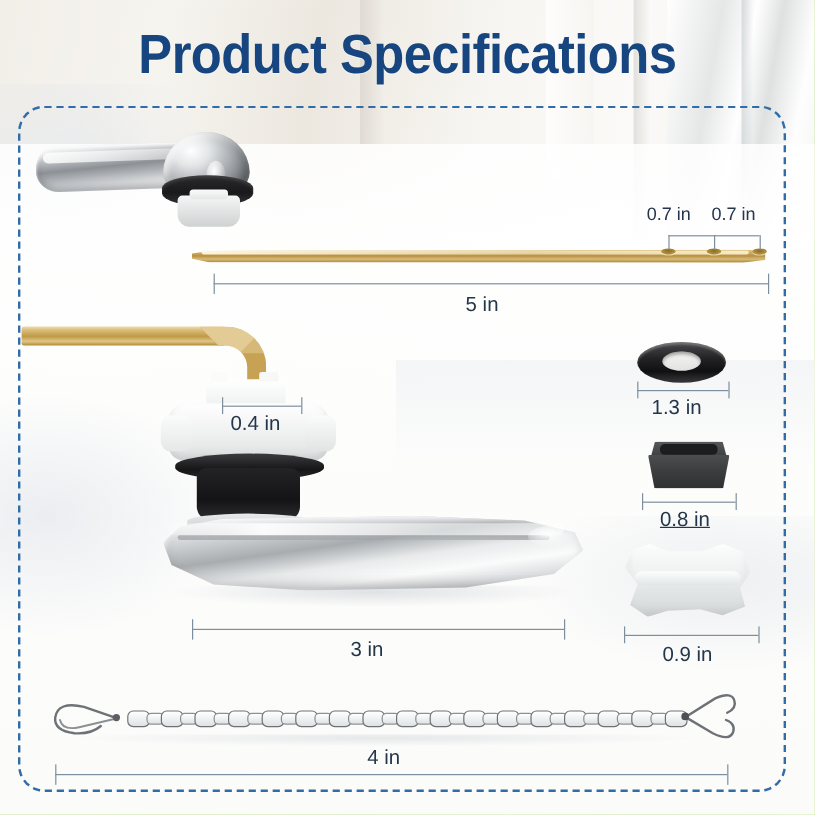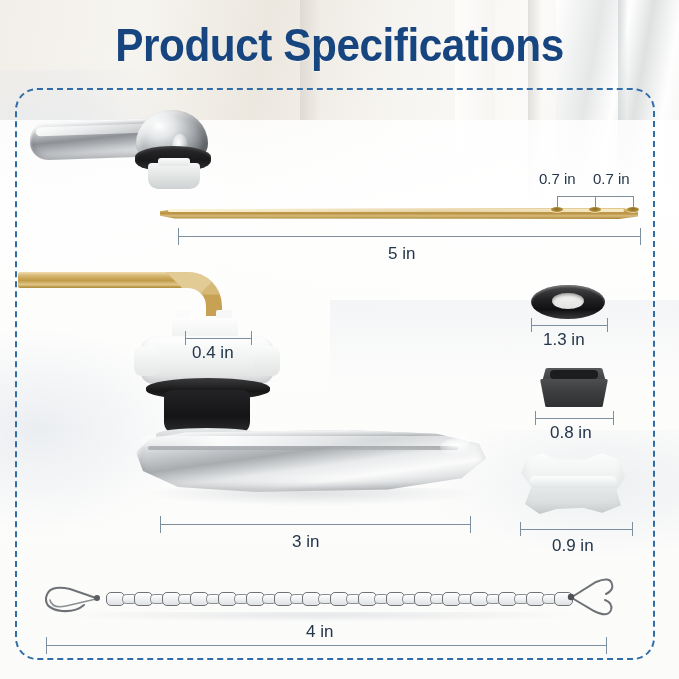--- a/index.html
+++ b/index.html
@@ -514,21 +514,21 @@
   <div class="dim-label" style="left:543px; top:330px;">1.3 in</div>
 
   <div class="gasket">
     <div class="top"></div>
     <div class="hole"></div>
     <div class="body"></div>
   </div>
   <div class="dim-line" style="left:535px; top:418px; width:78px;"></div>
   <div class="dim-tick" style="left:535px; top:411px; height:14px;"></div>
   <div class="dim-tick" style="left:613px; top:411px; height:14px;"></div>
-  <div class="dim-label" style="left:550px; top:423px;">0.8 in</div>
+  <div class="dim-label" style="left:550px; top:423px;text-decoration:underline;">0.8 in</div>
 
   <div class="wingnut">
     <div class="wn"></div>
     <div class="band"></div>
   </div>
   <div class="dim-line" style="left:520px; top:529px; width:112px;"></div>
   <div class="dim-tick" style="left:520px; top:522px; height:14px;"></div>
   <div class="dim-tick" style="left:632px; top:522px; height:14px;"></div>
   <div class="dim-label" style="left:552px; top:536px;">0.9 in</div>
 

